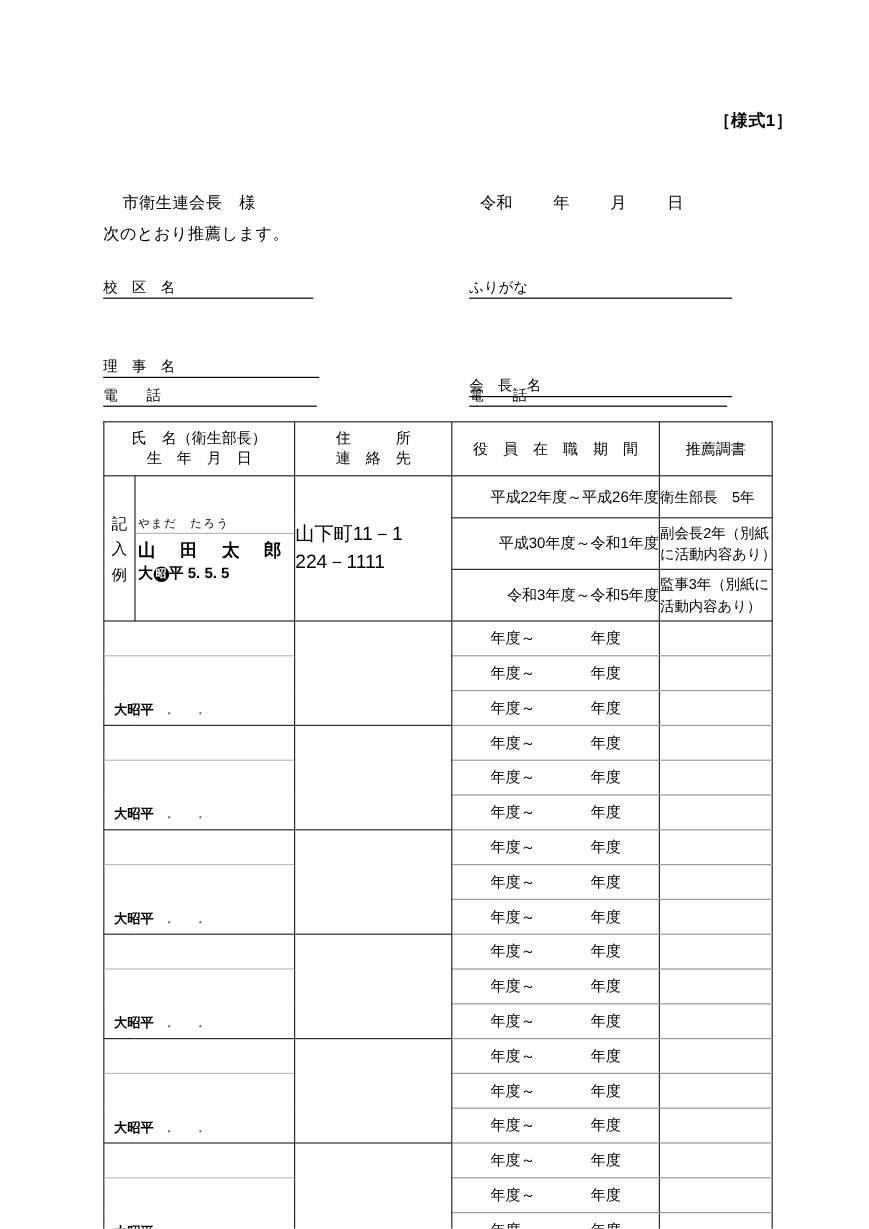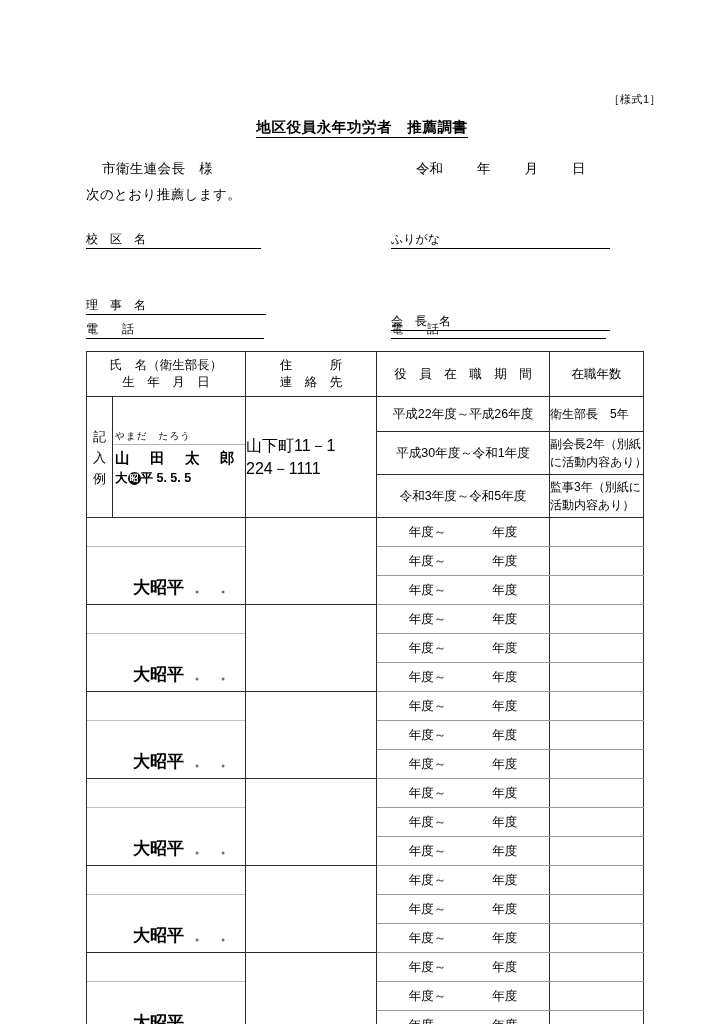--- a/index.html
+++ b/index.html
@@ -17,22 +17,22 @@
     height: 1024px;
     background: #ffffff;
     overflow: hidden;
   }
 
   
   .form-number {
     position: absolute;
     right: 63px;
     top: 92px;
-    font-size: 11px;
-    font-weight: 400;
+    font-size: 14px;
+    font-weight: 700;
     letter-spacing: 0.5px;
     white-space: nowrap;
   }
 
   
   .doc-title {
     position: absolute;
     left: 0;
     right: 0;
     top: 118px;
@@ -50,21 +50,21 @@
   .addressee {
     position: absolute;
     left: 102px;
     top: 160px;
     font-size: 13.5px;
     letter-spacing: 0.4px;
     white-space: nowrap;
   }
   .date-line {
     position: absolute;
-    left: 416px;
+    left: 400px;
     top: 160px;
     font-size: 13.5px;
     white-space: nowrap;
   }
   .date-line .gap { display: inline-block; width: 34px; }
   .intro {
     position: absolute;
     left: 86px;
     top: 186px;
     font-size: 13.5px;
@@ -172,21 +172,21 @@
   }
   .addr-cell {
     padding: 0 8px;
     font-size: 16px;
     font-weight: bold;
     line-height: 23px;
   }
   .addr-cell div { white-space: nowrap; }
 
   .term-cell {
-    text-align: center;
+    text-align: right;
     font-size: 12.5px;
     font-weight: bold;
     height: 34px;
     white-space: nowrap;
   }
   .years-cell {
     padding: 2px 5px;
     font-size: 12px;
     font-weight: bold;
     line-height: 18px;
@@ -202,24 +202,23 @@
   .blank-name .fg-line {
     position: absolute;
     left: 0; right: 0;
     top: 28px;
     border-bottom: 1px solid #bdbdbd;
   }
   .blank-name .era {
     position: absolute;
     left: 8px;
     bottom: 5px;
-    font-size: 17px;
-    font-weight: bold;
-    white-space: nowrap;
-    margin-left: 38px;
+    font-size: 11px;
+    font-weight: bold;
+    white-space: nowrap;
   }
   .blank-name .era .dot {
     display: inline-block;
     width: 26px;
     text-align: center;
     color: #6d6d6d;
     font-weight: bold;
   }
   .blank-term {
     text-align: center;
@@ -243,21 +242,20 @@
     white-space: nowrap;
   }
 </style>
 </head>
 <body>
 
 <div id="page">
 
   <div class="form-number">［様式1］</div>
 
-  <div class="doc-title"><span>地区役員永年功労者　推薦調書</span></div>
 
   <div class="addressee">市衛生連会長　様</div>
 
   <div class="date-line">
     <span>令和</span><span class="gap"></span><span>年</span><span class="gap"></span><span>月</span><span class="gap"></span><span>日</span>
   </div>
 
   <div class="intro">次のとおり推薦します。</div>
 
   <div class="field-block">
@@ -301,21 +299,21 @@
       <tr>
         <th colspan="2" class="th-2line">
           <div>氏　名（衛生部長）</div>
           <div>生　年　月　日</div>
         </th>
         <th class="th-2line">
           <div>住　　　所</div>
           <div>連　絡　先</div>
         </th>
         <th>役　員　在　職　期　間</th>
-        <th>在職年数</th>
+        <th>推薦調書</th>
       </tr>
     </thead>
     <tbody id="table-body">
         <tr class="blk-start">
           <td rowspan="3" class="ex-marker">
             <div>記</div>
             <div>入</div>
             <div>例</div>
           </td>
           <td rowspan="3" class="name-cell">

